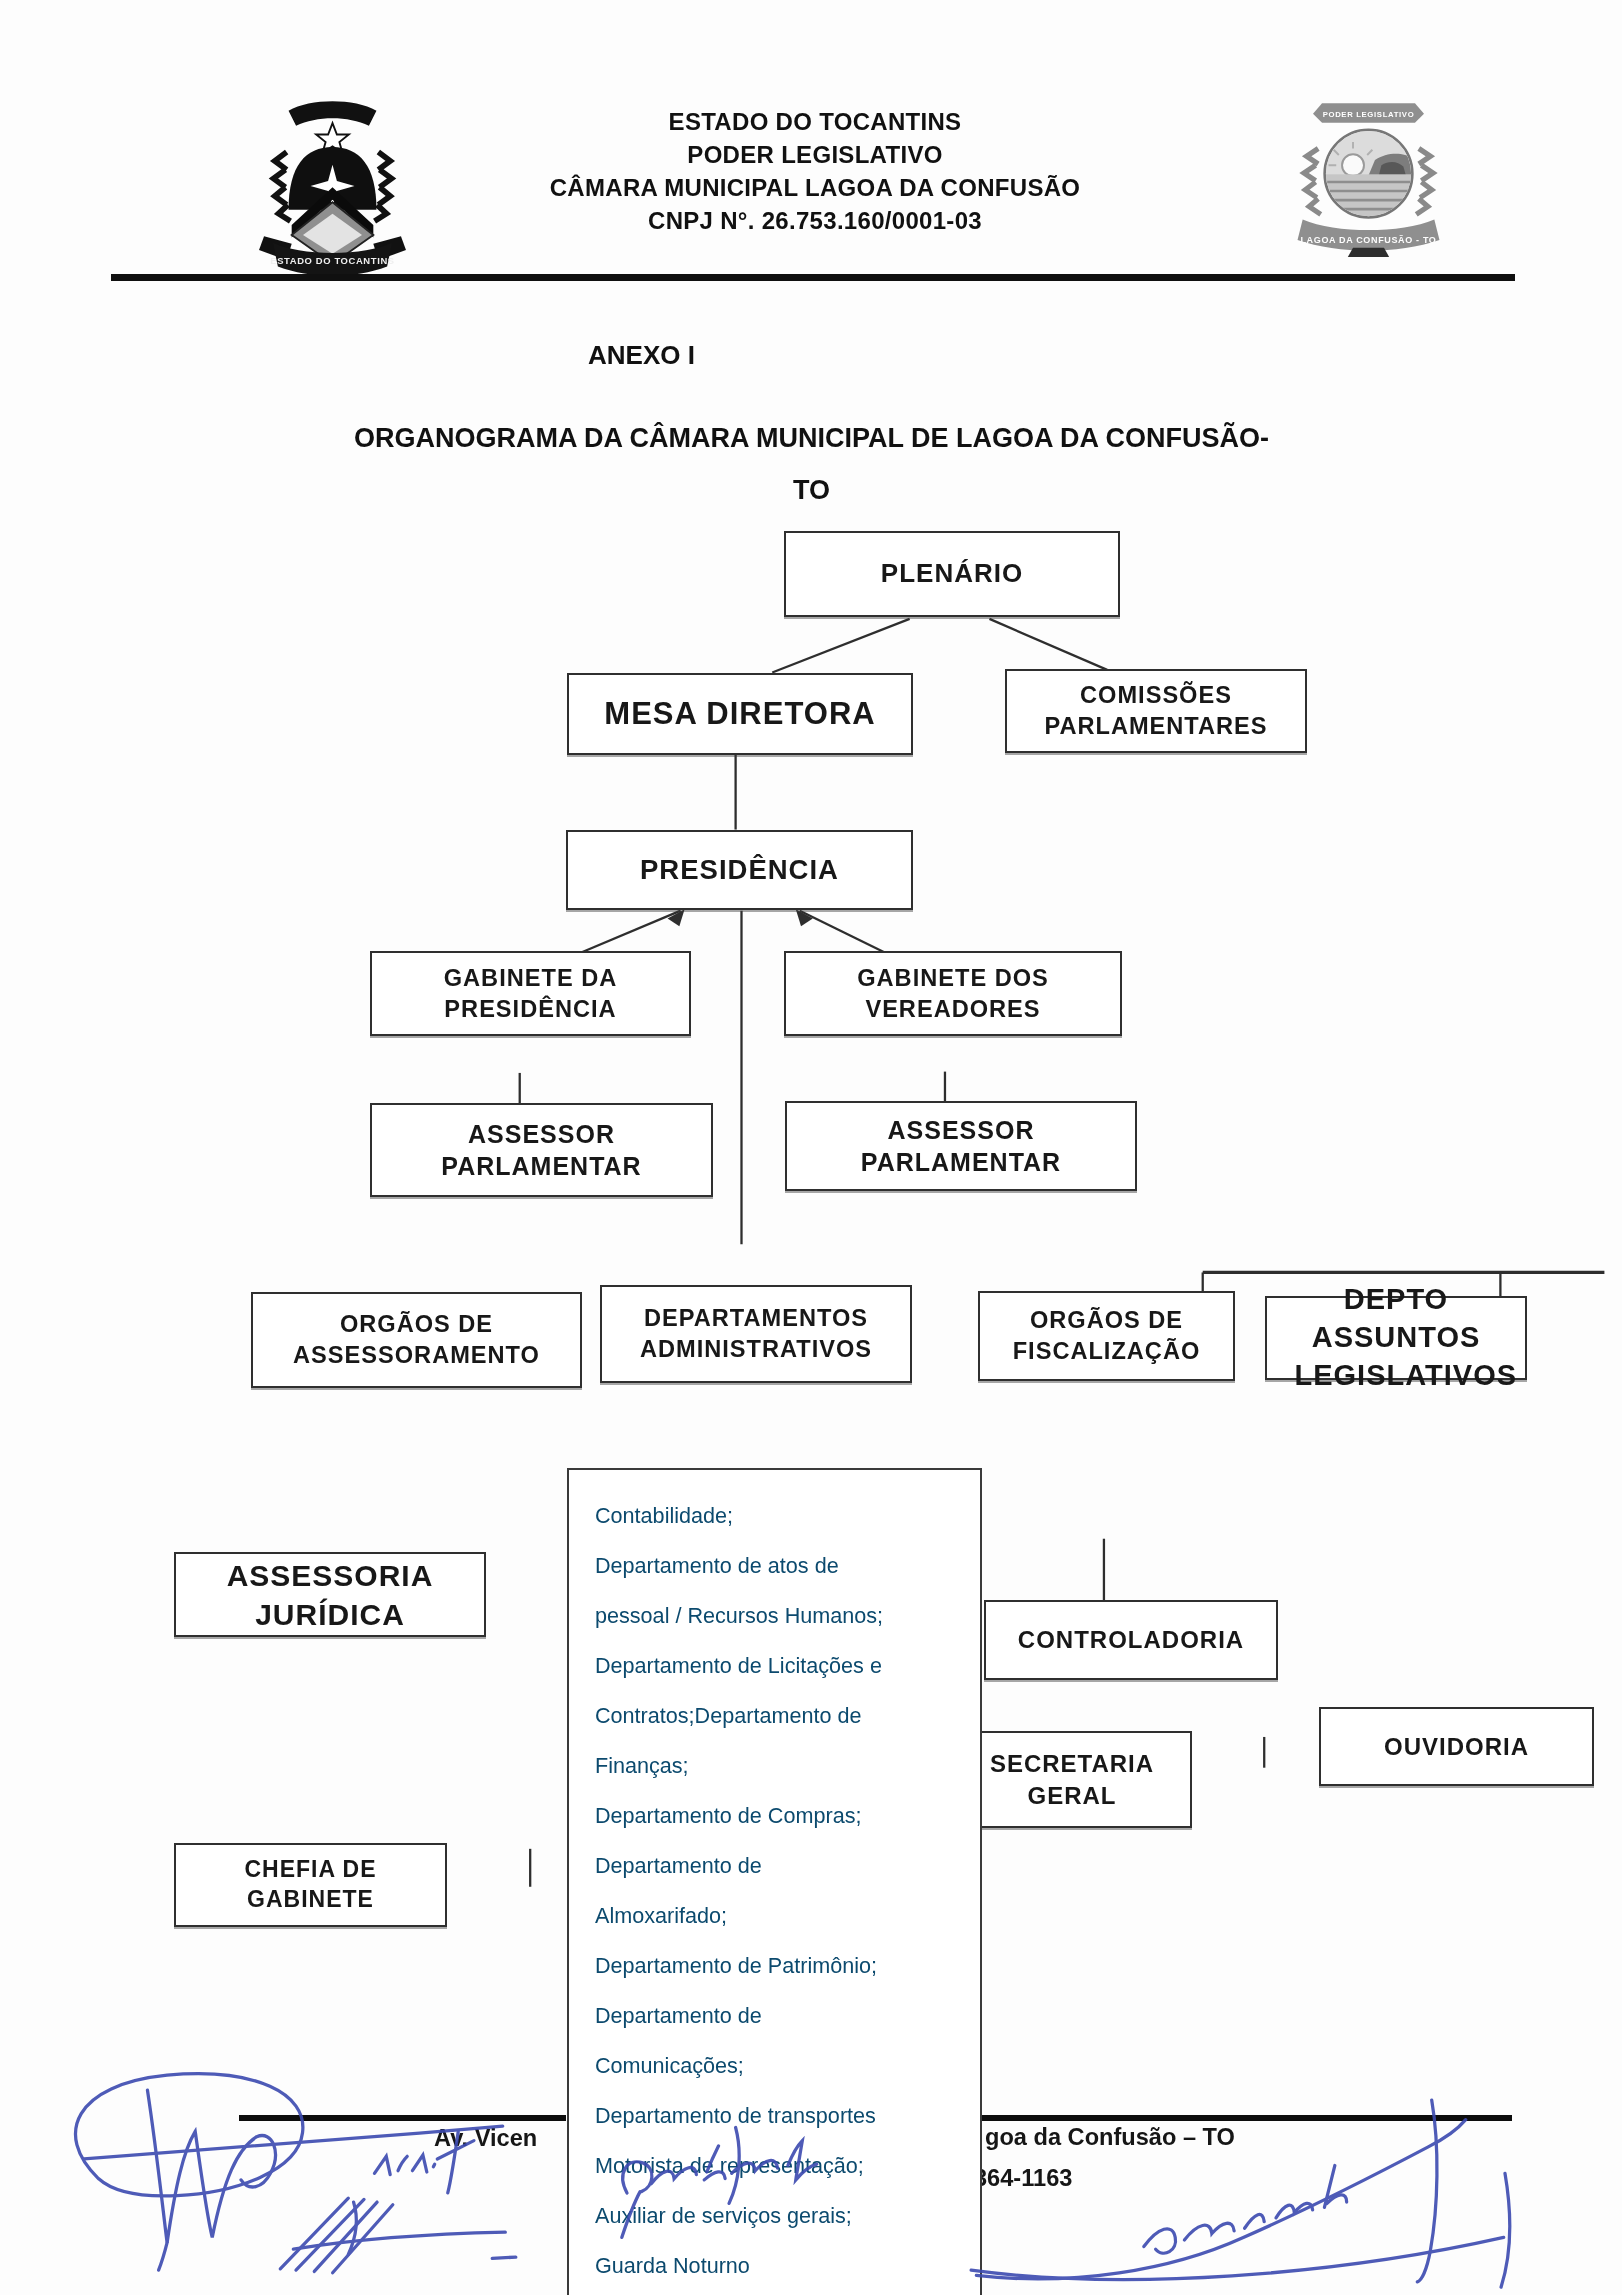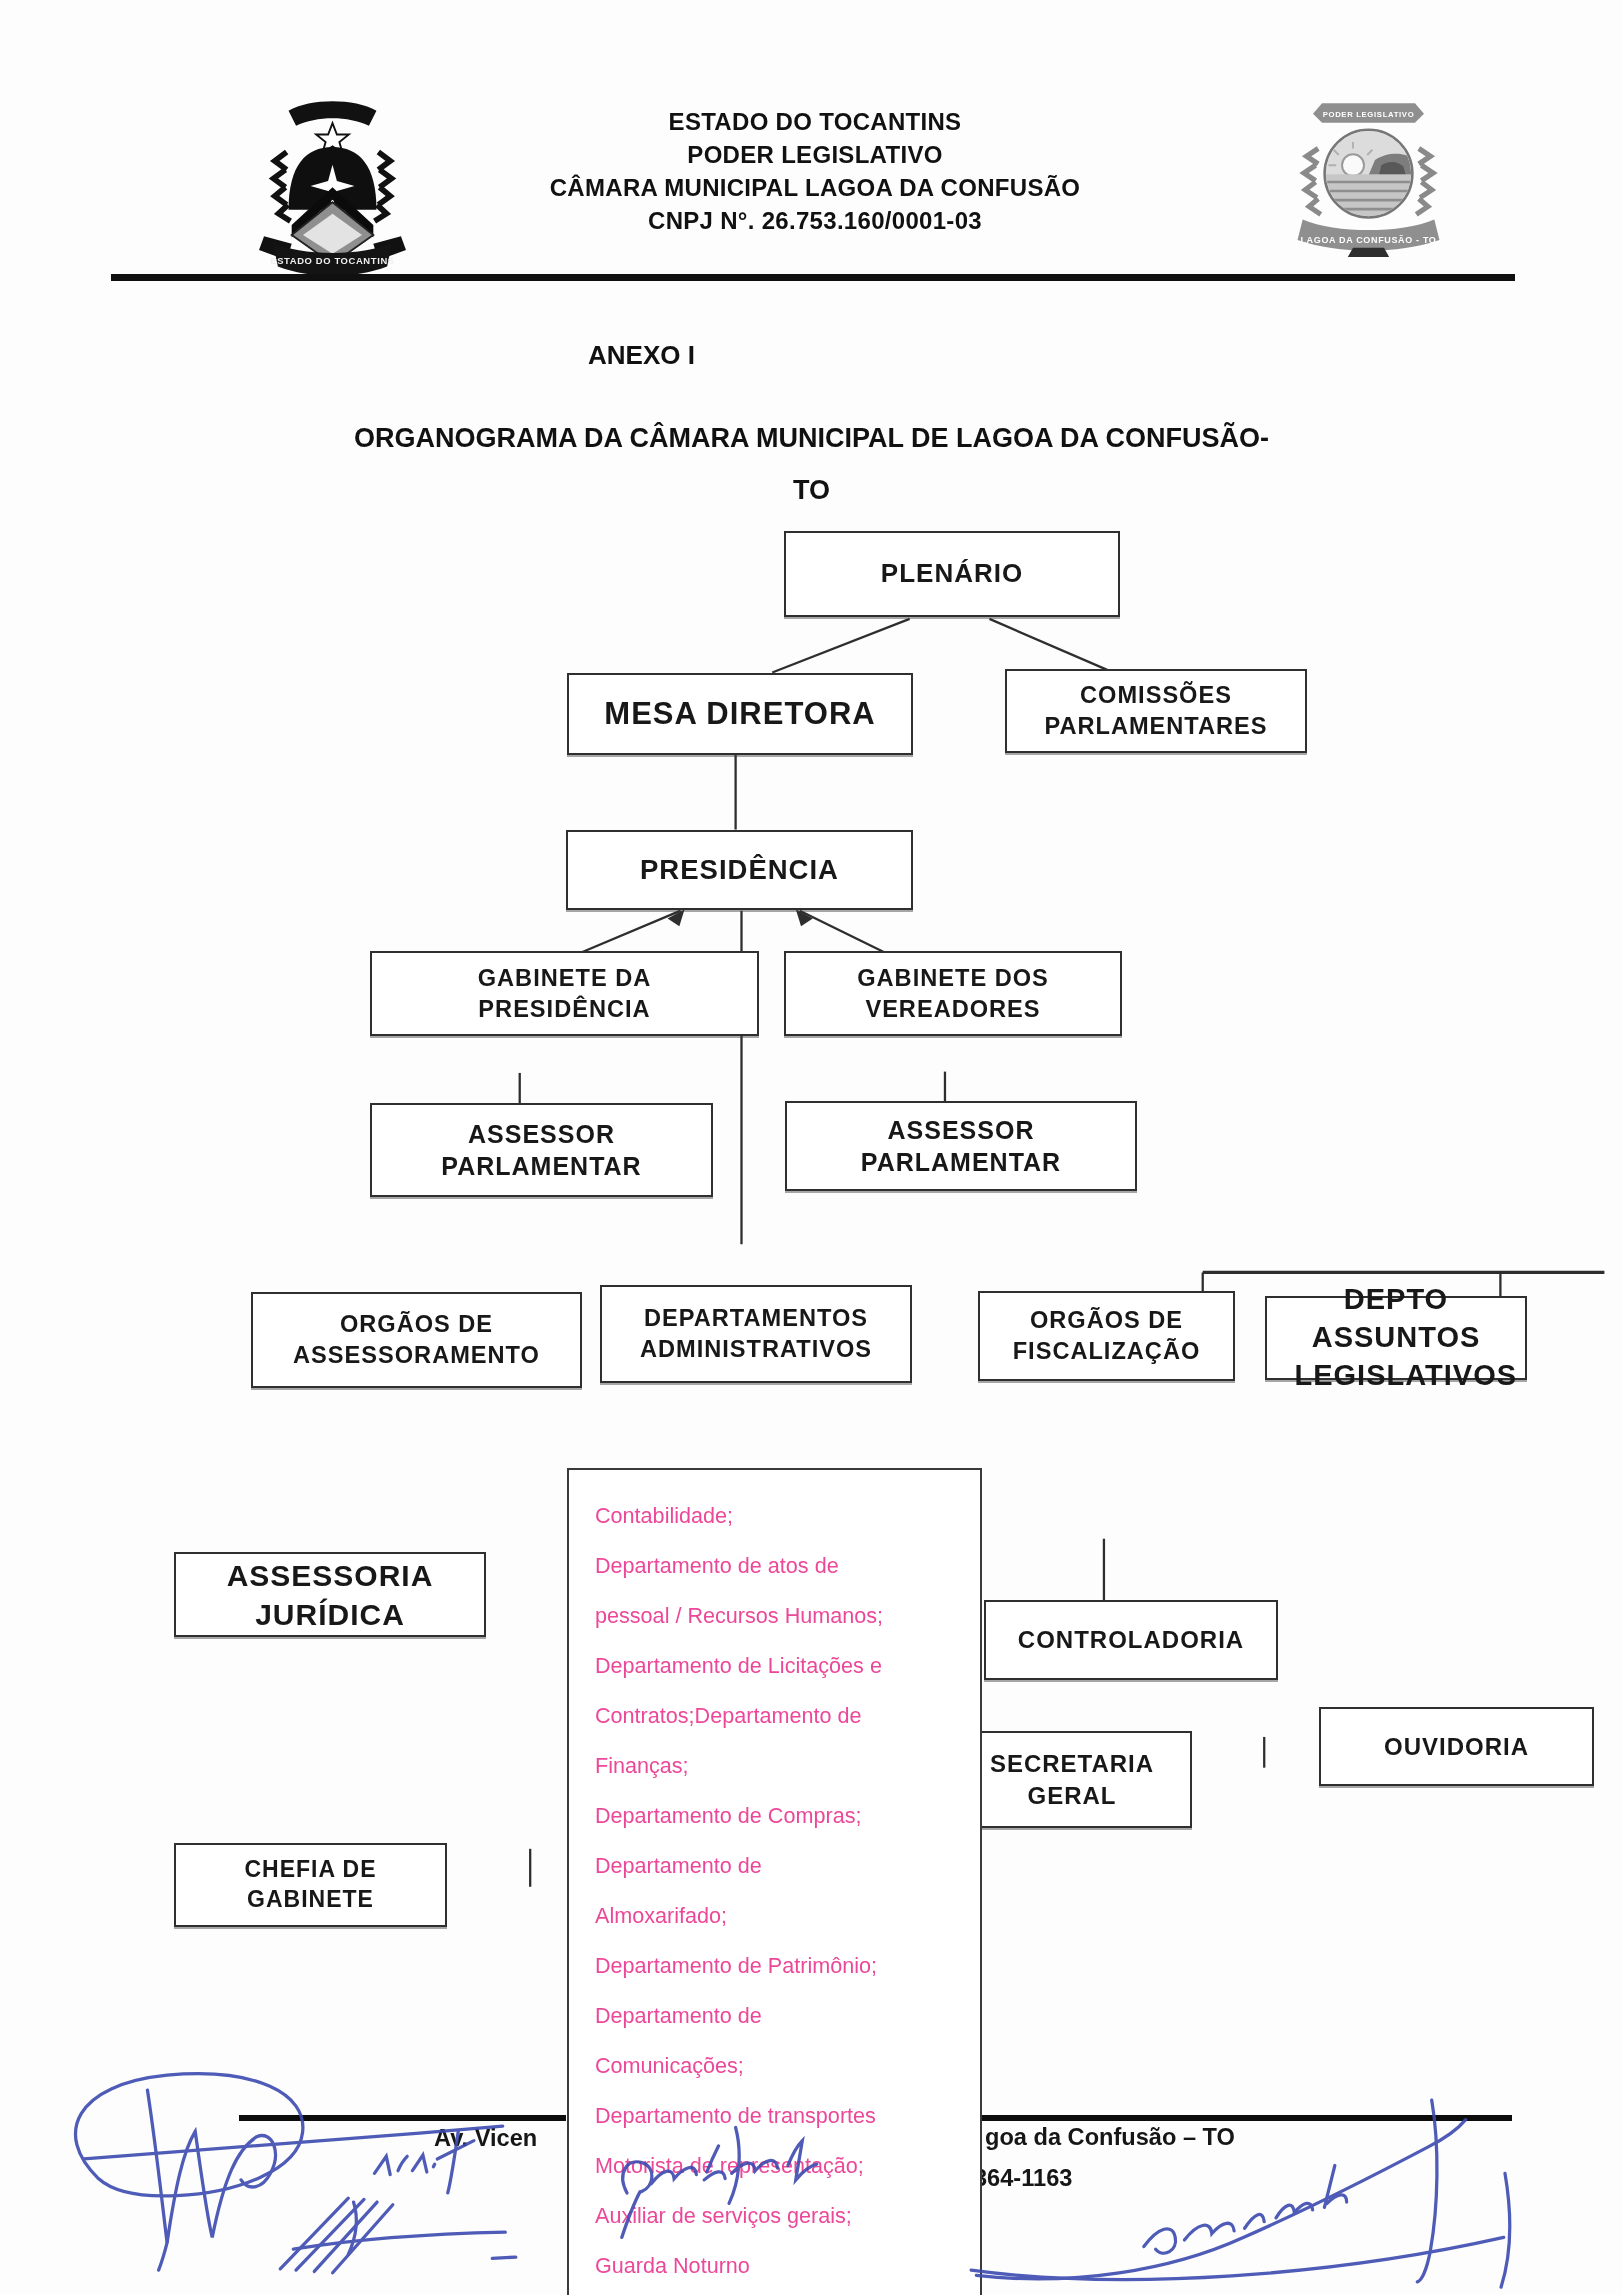--- a/index.html
+++ b/index.html
@@ -20,21 +20,21 @@
         display:flex;align-items:center;justify-content:center;text-align:center;
         font-family:Liberation Sans, sans-serif;font-weight:bold;color:#181818;
         z-index:2;line-height:1.3;letter-spacing:1px;
         box-shadow:0 2px 0 rgba(60,60,60,.45);}
   .obox .lbl{display:block;}
   .connectors{position:absolute;left:0;top:0;z-index:1;}
   
   .list-box{position:absolute;left:567px;top:1468px;width:415px;height:844px;
             background:#fff;border:2px solid #3a3a3a;box-sizing:border-box;
             padding:21px 9.2px 0 26px;z-index:3;}
-  .list-box div{font-size:21.6px;line-height:50px;color:#ec4899;white-space:nowrap;
+  .list-box div{font-size:21.6px;line-height:50px;color:#0c4a6e;white-space:nowrap;
                 font-family:"Liberation Sans",sans-serif;}
   
   .f-rule{position:absolute;height:5.9px;background:#0d0d0d;z-index:2;}
   .f-text{position:absolute;font-weight:bold;font-size:23.6px;color:#161616;z-index:2;white-space:nowrap;}
   .ink{position:absolute;left:0;top:0;z-index:5;}
 </style>
 </head>
 <body>
 
 <div class="page">
@@ -153,21 +153,21 @@
     </div>
 
   <div class="obox" style="left:1005px;top:669px;width:302px;height:84px;font-size:23.6px;padding:0 19.6px">
     <span class="lbl">COMISSÕES PARLAMENTARES</span>
     </div>
 
   <div class="obox" style="left:566px;top:830px;width:347px;height:80px;font-size:27.5px">
     <span class="lbl">PRESIDÊNCIA</span>
     </div>
 
-  <div class="obox" style="left:370px;top:951px;width:389px;height:85px;font-size:23.6px;padding:0 39px">
+  <div class="obox" style="left:370px;top:951px;width:321px;height:85px;font-size:23.6px;padding:0 39px">
     <span class="lbl">GABINETE DA PRESIDÊNCIA</span>
     </div>
 
   <div class="obox" style="left:784px;top:951px;width:338px;height:85px;font-size:23.6px;padding:0 39px">
     <span class="lbl">GABINETE DOS VEREADORES</span>
     </div>
 
   <div class="obox" style="left:370px;top:1103px;width:343px;height:94px;font-size:25px;padding:0 46px">
     <span class="lbl">ASSESSOR PARLAMENTAR</span>
     </div>

